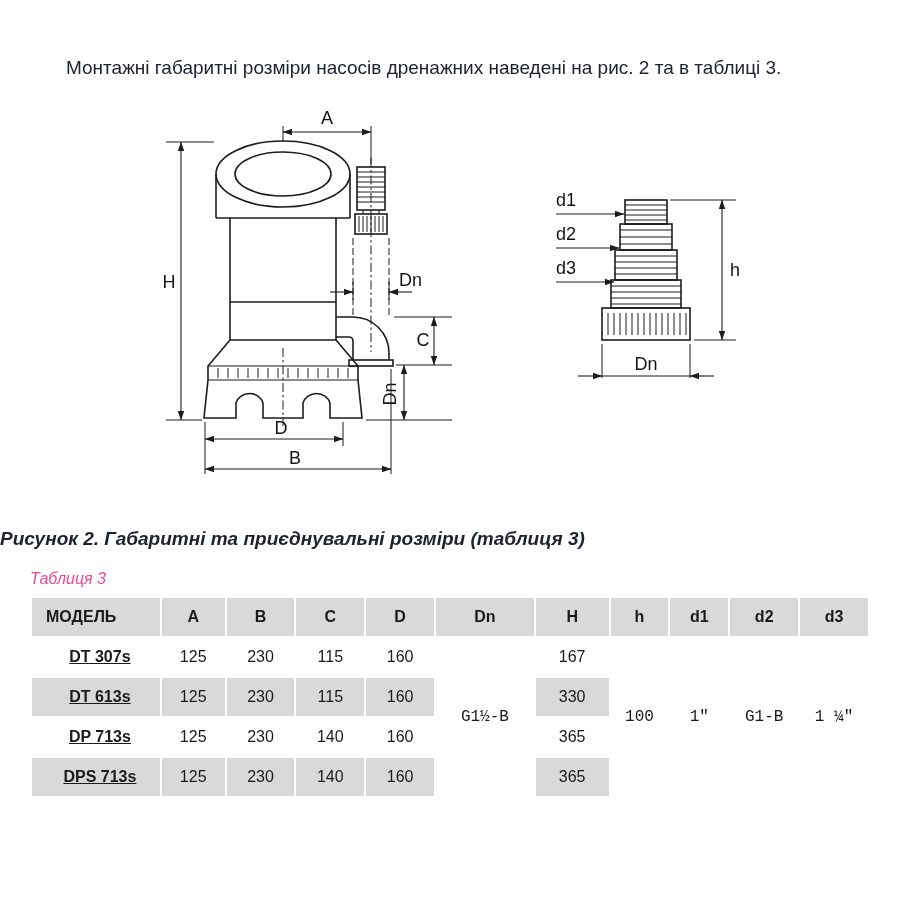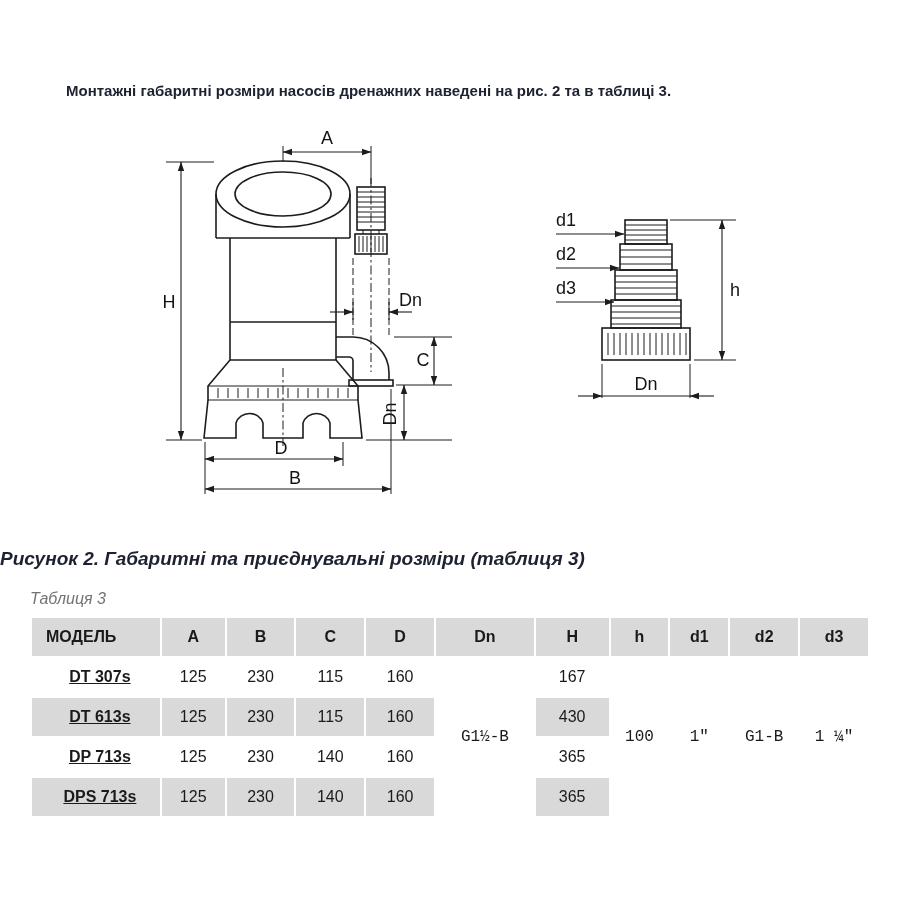--- a/index.html
+++ b/index.html
@@ -4,39 +4,39 @@
 <style>
   html,body{margin:0;padding:0;background:#fff;}
   body{
     width:900px;height:900px;
     font-family:"Liberation Sans", sans-serif;
     color:#1d2130;
     position:relative;
     overflow:hidden;
   }
   .intro{
-    margin:80px 34px 0 30px;
-    font-size:15px;
-    font-weight:bold;
+    margin:54px 34px 0 30px;
+    font-size:19px;
+    font-weight:normal;
     line-height:1.45;
     text-indent:36px;
   }
   .drawing{display:block;margin-top:20px;}
   .caption{
     margin-top:28px;
     text-align:left;
     font-size:19px;
     font-weight:bold;
     font-style:italic;
   }
   .table-label{
     margin:20px 0 8px 30px;
     font-size:16px;
     font-style:italic;
-    color:#737373;
+    color:#ec4899;
   }
   table.dims{
     margin-left:30px;
     width:840px;
     border-collapse:collapse;
     font-size:16px;
     color:#1a1a1a;
   }
   table.dims th, table.dims td{
     height:38px;
@@ -241,21 +241,21 @@
       <td class="merged" rowspan="4">1"</td>
       <td class="merged" rowspan="4">G1-B</td>
       <td class="merged" rowspan="4">1 ¼"</td>
     </tr>
     <tr>
       <th class="model">DT 613s</th>
       <td>125</td>
       <td>230</td>
       <td>115</td>
       <td>160</td>
-      <td>430</td>
+      <td>330</td>
     </tr>
     <tr>
       <th class="model">DP 713s</th>
       <td>125</td>
       <td>230</td>
       <td>140</td>
       <td>160</td>
       <td>365</td>
     </tr>
     <tr>

